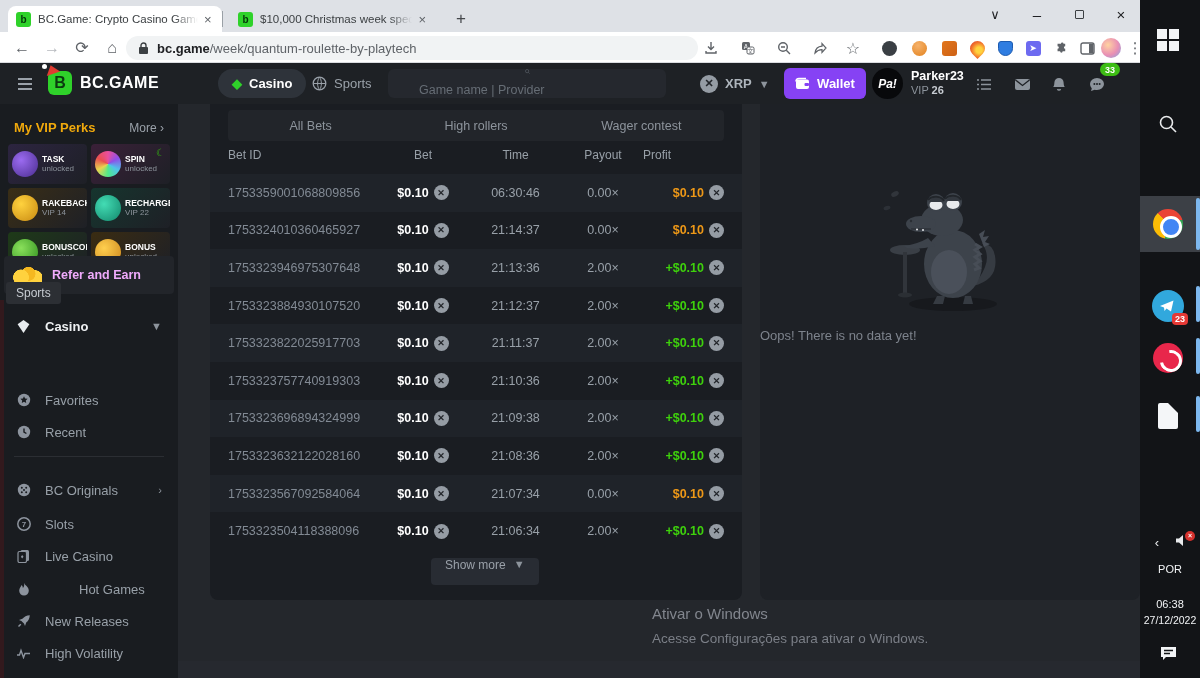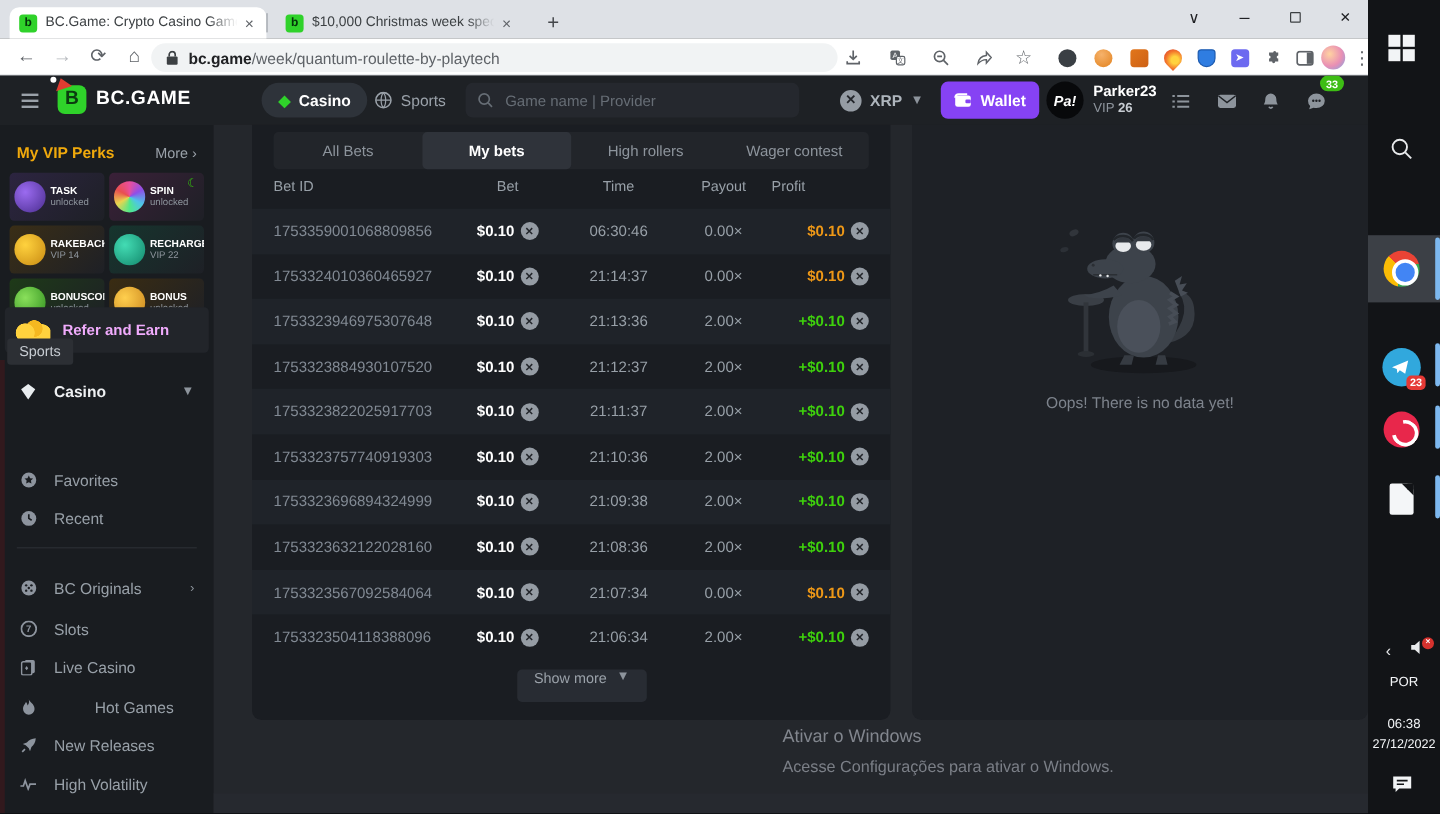--- a/index.html
+++ b/index.html
@@ -60,21 +60,21 @@
   .logo-b{width:24px;height:24px;border-radius:6px;background:#2fd22a;color:#0b3b10;font-weight:bold;font-size:16px;text-align:center;line-height:24px;position:relative;}
   .logo-b .hat{position:absolute;left:-3px;top:-6px;width:0;height:0;border-left:7px solid transparent;border-right:7px solid transparent;border-bottom:9px solid #e03c31;transform:rotate(-18deg);}
   .logo-b .pom{position:absolute;left:-6px;top:-7px;width:5px;height:5px;border-radius:50%;background:#fff;}
   .logo-txt{color:#fff;font-weight:bold;font-size:16px;margin-left:8px;letter-spacing:.5px;position:relative;}
   .lights{position:absolute;right:2px;bottom:-5px;display:flex;gap:3px;}
   .lights i{width:3px;height:3px;border-radius:50%;}
   .hdr-pill{position:absolute;top:6px;height:29px;display:flex;align-items:center;gap:7px;border-radius:16px;padding:0 14px;font-size:13px;}
   .casino-pill{left:218px;background:#2e333a;color:#fff;font-weight:bold;}
   .gem{color:#2fd22a;font-size:13px;}
   .sports-link{left:298px;color:#9aa1a9;}
-  .hdr-search{position:absolute;left:388px;top:6px;width:278px;height:29px;background:#25282e;border-radius:6px;display:flex;align-items:center;padding:0 10px;gap:8px;}
+  .hdr-search{position:absolute;left:388px;top:6px;width:278px;height:29px;background:#25282e;border-radius:6px;display:flex;align-items:center;padding:0 10px;gap:8px;flex-direction:column;}
   .hdr-search input{background:transparent;border:none;outline:none;color:#c7ccd2;font-size:12.5px;width:220px;font-family:"Liberation Sans",sans-serif;}
   .hdr-search input::placeholder{color:#666d75;}
   .coin{display:inline-flex;width:16px;height:16px;border-radius:50%;background:#959ca4;color:#23262b;font-weight:bold;font-size:10px;align-items:center;justify-content:center;font-style:normal;}
   .xrp-sel{position:absolute;left:700px;top:6px;height:29px;display:flex;align-items:center;gap:7px;color:#aeb5bc;font-size:13px;font-weight:bold;}
   .chev{color:#8d949c;font-size:11px;}
   .wallet-btn{position:absolute;left:784px;top:5px;width:82px;height:31px;background:#8642f4;border-radius:6px;color:#fff;font-weight:bold;font-size:13px;display:flex;align-items:center;justify-content:center;gap:7px;}
   .avatar{position:absolute;left:872px;top:5px;width:31px;height:31px;border-radius:50%;background:#08090b;color:#fff;font-weight:bold;font-style:italic;font-size:12px;display:flex;align-items:center;justify-content:center;}
   .uname{position:absolute;left:911px;top:6px;color:#fff;font-weight:bold;font-size:12.5px;}
   .uvip{position:absolute;left:911px;top:21px;color:#8d949c;font-size:11px;}
   .uvip b{color:#c7ccd2;}
@@ -127,21 +127,21 @@
   .trow .time{color:#98a0a8;text-align:center;}
   .trow .payout{color:#98a0a8;text-align:center;}
   .trow .profit{font-weight:bold;display:flex;align-items:center;gap:5px;justify-content:flex-end;}
   .trow .profit[data-type="loss"]{color:#ee9817;}
   .trow .profit[data-type="win"]{color:#3ed10c;}
   .showmore{position:absolute;left:221px;top:462px;height:27px;background:#282c33;border-radius:4px;color:#9aa1a9;font-size:12px;display:flex;align-items:flex-start;gap:8px;padding:0 14px;}
 
   
   .empty-panel{position:absolute;left:760px;top:33px;width:380px;height:504px;background:#1e2126;border-radius:8px;}
   .croc{position:absolute;left:115px;top:60px;}
-  .empty-txt{position:absolute;left:0;top:232px;width:380px;text-align:center;color:#7d838c;font-size:13px;}
+  .empty-txt{position:absolute;left:0;top:232px;width:380px;color:#7d838c;font-size:13px;}
 
   .watermark-t{position:absolute;left:652px;top:542px;color:#82868e;font-size:15px;}
   .watermark-s{position:absolute;left:652px;top:568px;color:#7b7f87;font-size:13.5px;}
   .footer-strip{position:absolute;left:178px;top:598px;width:962px;height:17px;background:#26292f;}
 </style>
 </head>
 <body>
 
 <div class="screen">
 
@@ -463,21 +463,20 @@
       </div>
       <div class="sitem" style="top:565px;">
         <span class="sic"></span>
         <span>Feature Buy-in</span>
       </div>
     </div>
 
     <div class="bets-panel">
       <div class="bet-tabs">
         <div class="bet-tab">All Bets</div>
-        <div class="bet-tab active">My bets</div>
         <div class="bet-tab">High rollers</div>
         <div class="bet-tab">Wager contest</div>
       </div>
       <div class="thead">
         <span>Bet ID</span>
         <span>Bet</span>
         <span>Time</span>
         <span>Payout</span>
         <span>Profit</span>
       </div>

